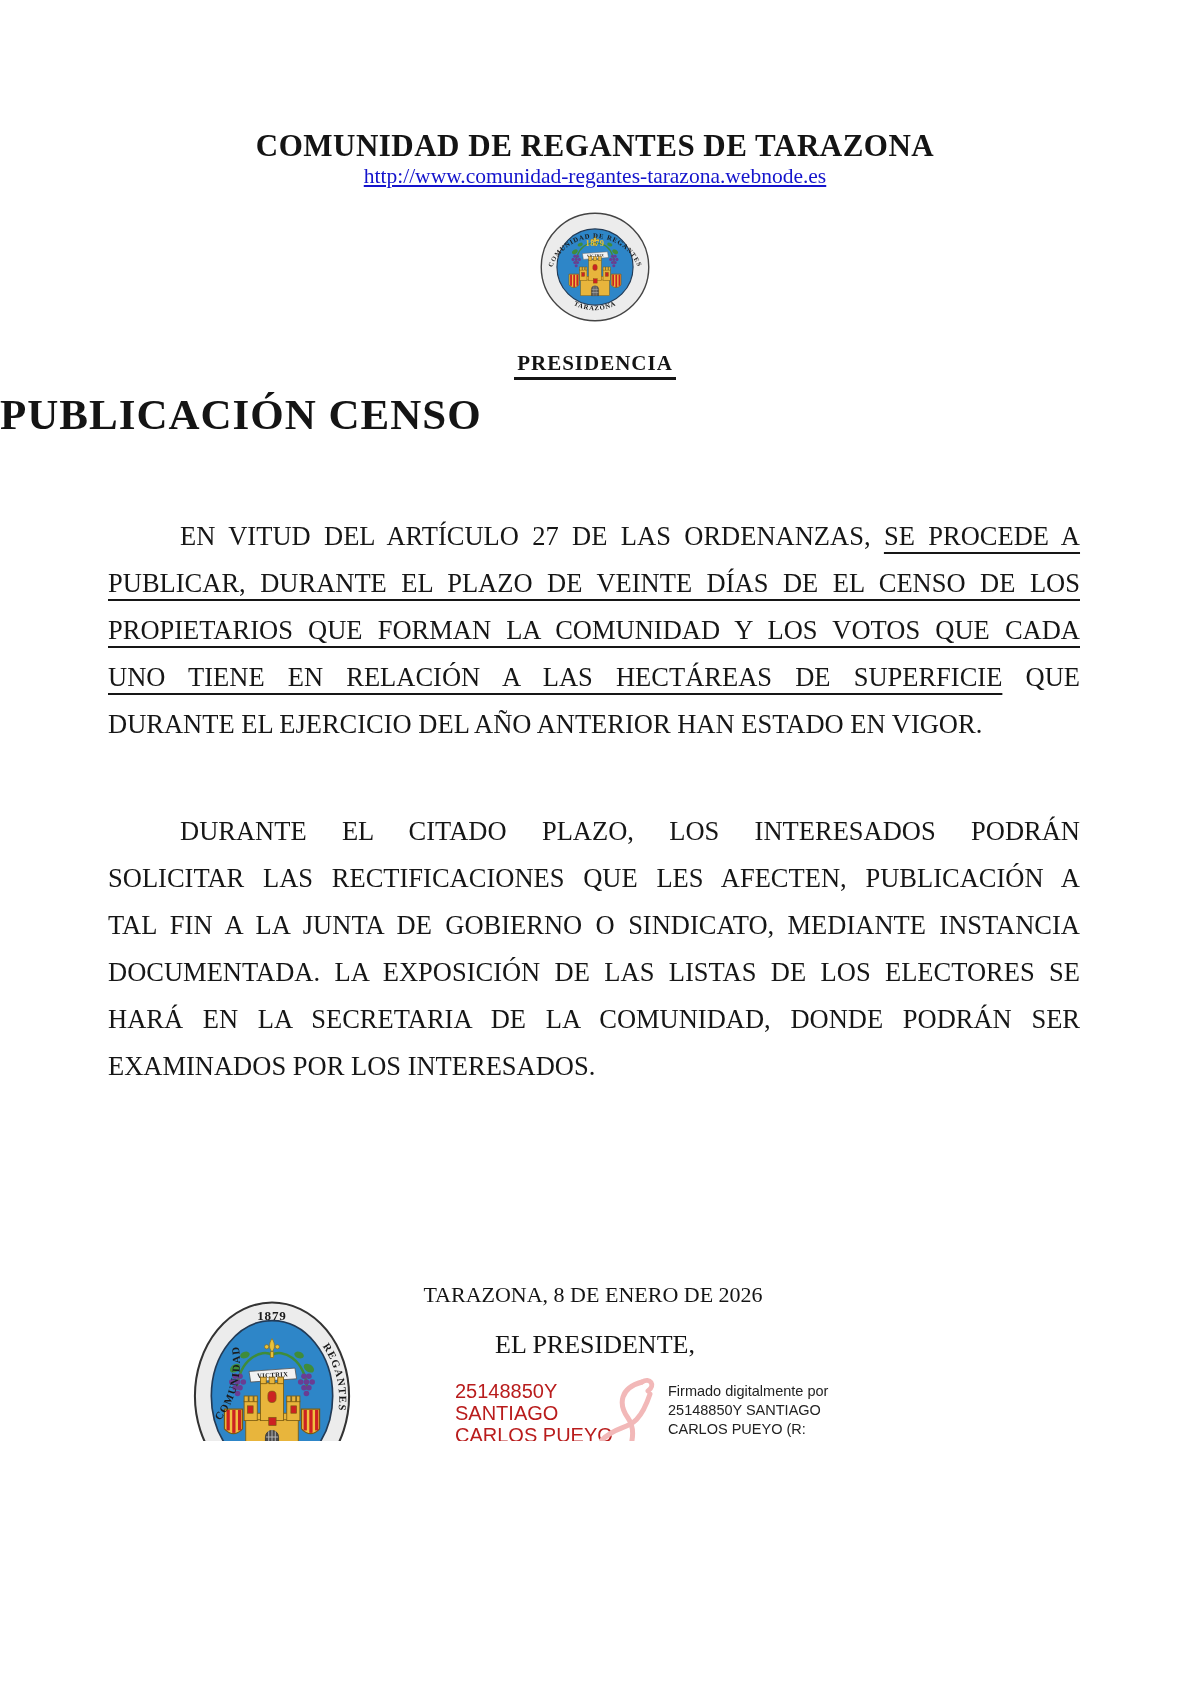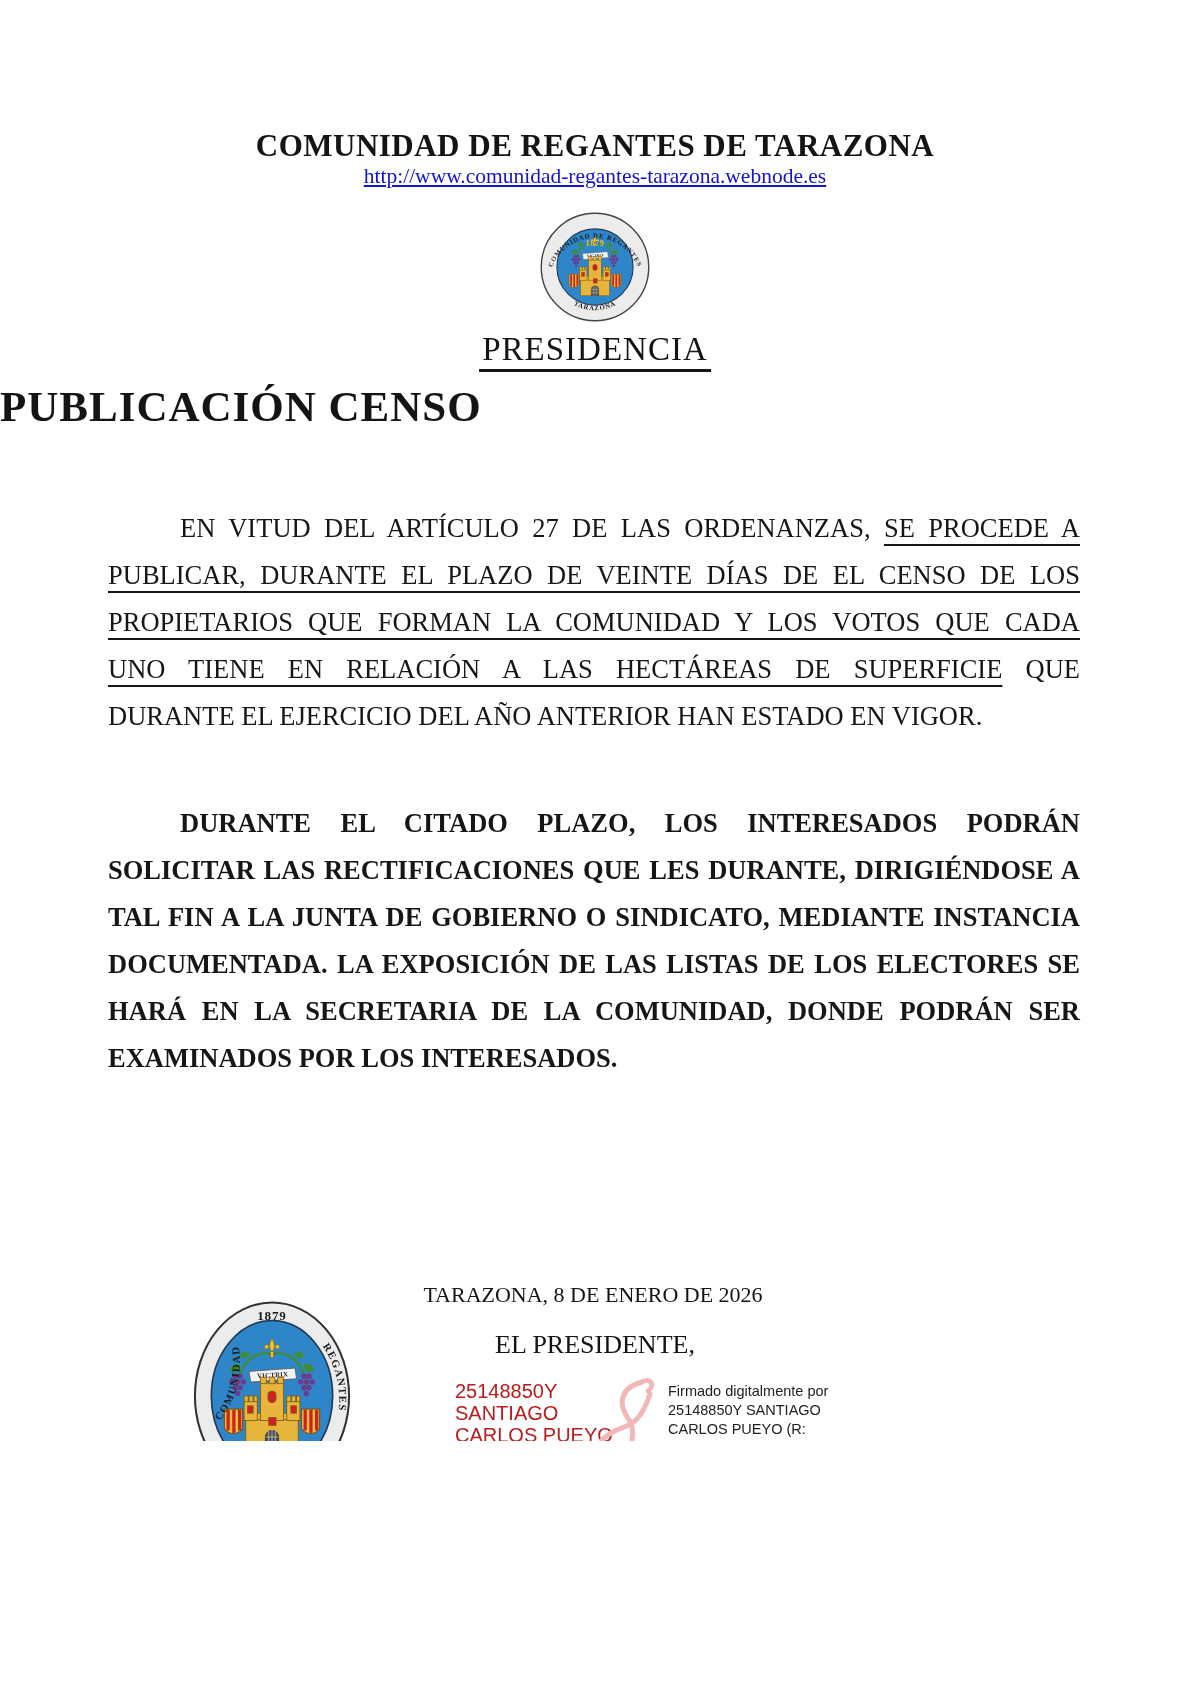--- a/index.html
+++ b/index.html
@@ -16,36 +16,36 @@
     margin-top:128px;
     text-align:center;
     font-size:31px; font-weight:bold; letter-spacing:0.5px;
   }
   .doc-url { text-align:center; font-size:21.5px; }
   .doc-url a { color:#1414cc; text-decoration:underline; cursor:pointer; }
   .seal-top-wrap { margin-top:22px; text-align:center; height:114px; }
   .dept { margin-top:6px; text-align:center; }
   .dept-inner {
     display:inline-block;
-    font-size:33px; font-weight:normal; letter-spacing:1px;
-    border-bottom:3px solid #141414; padding:0 3px 1px 3px;
+    font-size:21px; font-weight:bold; letter-spacing:1px;
+    border-bottom:3px solid #141414; padding:0 3px 1px 3px;margin-top:20px;
   }
   .main-title {
     margin:10px 0 0 0;
     font-size:43px; font-weight:bold; letter-spacing:1px;
   }
   
   .bodytext {
     margin:74px 0 0 108px;
     width:972px;
     font-size:26.5px;
     color:#161616;
   }
   .para { margin:0; }
-  .para + .para { margin-top:52px;font-weight:bold; }
+  .para + .para { margin-top:52px; }
   .p2 { margin-top:60px !important; }
   .line {
     line-height:47px;
     text-align:justify;
     text-align-last:left;
   }
   .just { text-align-last:justify; }
   .ind > .ind-pad { display:inline-block; width:72px; }
   .u {
     text-decoration:underline;
@@ -227,21 +227,21 @@
     <div class="para">
       <div class="line just ind"><span class="ind-pad"></span><span>EN VITUD DEL ARTÍCULO 27 DE LAS ORDENANZAS,</span> <span class="u">SE PROCEDE A</span></div>
       <div class="line just"><span class="u">PUBLICAR, DURANTE EL PLAZO DE VEINTE DÍAS DE EL CENSO DE LOS</span></div>
       <div class="line just"><span class="u">PROPIETARIOS QUE FORMAN LA COMUNIDAD Y LOS VOTOS QUE CADA</span></div>
       <div class="line just"><span class="u">UNO TIENE EN RELACIÓN A LAS HECTÁREAS DE SUPERFICIE</span> <span>QUE</span></div>
       <div class="line"><span>DURANTE EL EJERCICIO DEL AÑO ANTERIOR HAN ESTADO EN VIGOR.</span></div>
     </div>
 
     <div class="para p2">
       <div class="line just ind"><span class="ind-pad"></span><span>DURANTE EL CITADO PLAZO, LOS INTERESADOS PODRÁN</span></div>
-      <div class="line just"><span>SOLICITAR LAS RECTIFICACIONES QUE LES DURANTE, DIRIGIÉNDOSE A</span></div>
+      <div class="line just"><span>SOLICITAR LAS RECTIFICACIONES QUE LES AFECTEN, PUBLICACIÓN A</span></div>
       <div class="line just"><span>TAL FIN A LA JUNTA DE GOBIERNO O SINDICATO, MEDIANTE INSTANCIA</span></div>
       <div class="line just"><span>DOCUMENTADA. LA EXPOSICIÓN DE LAS LISTAS DE LOS ELECTORES SE</span></div>
       <div class="line just"><span>HARÁ EN LA SECRETARIA DE LA COMUNIDAD, DONDE PODRÁN SER</span></div>
       <div class="line"><span>EXAMINADOS POR LOS INTERESADOS.</span></div>
     </div>
 
   </div>
 
   <div class="place-date">TARAZONA, 8 DE ENERO DE 2026</div>
   <div class="president">EL PRESIDENTE,</div>

